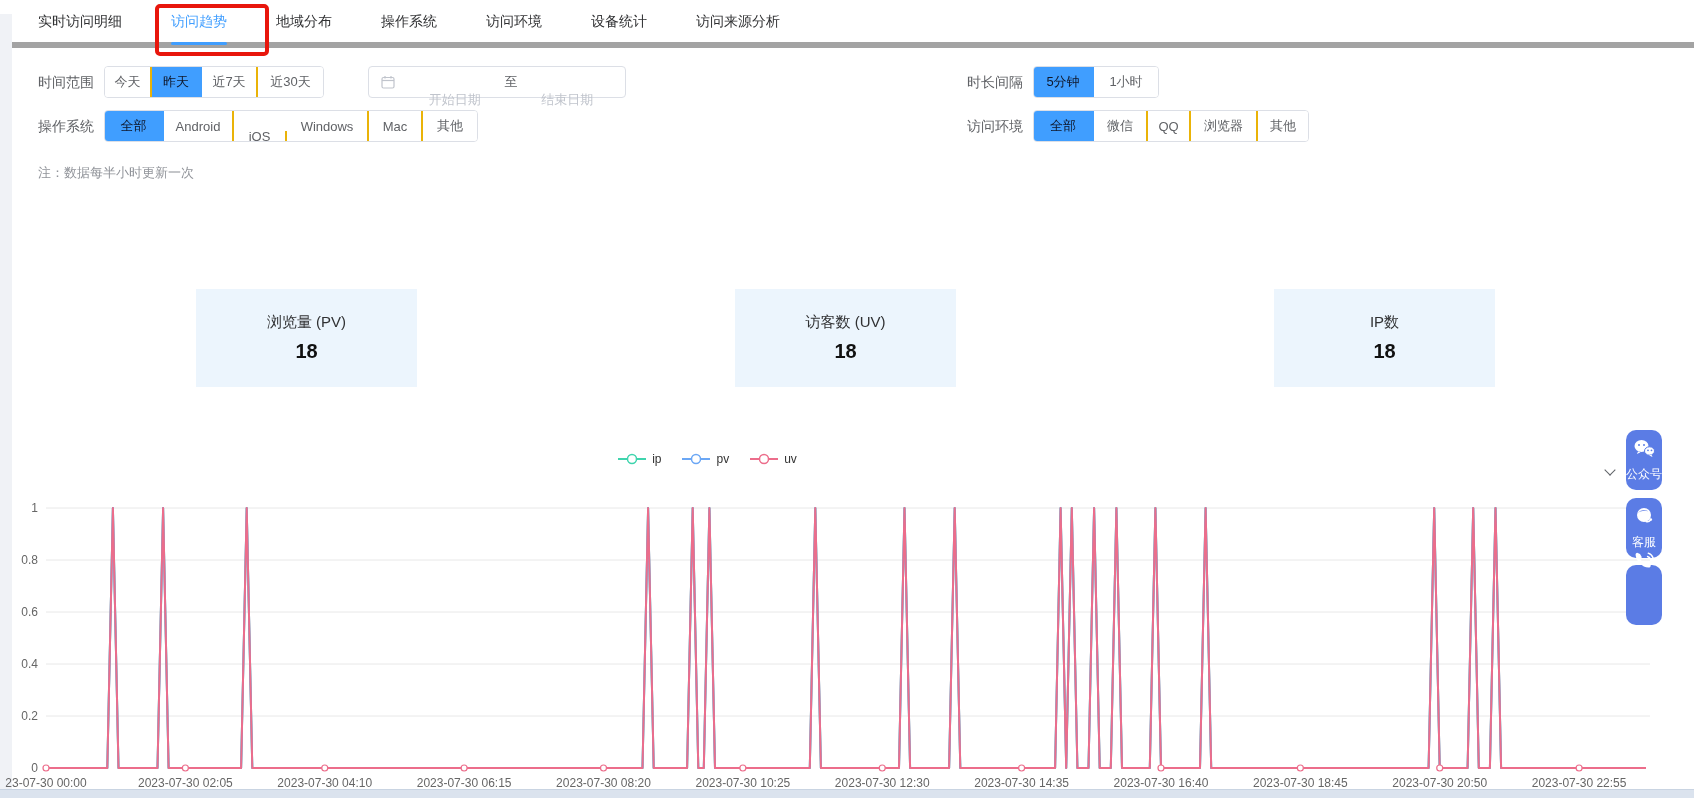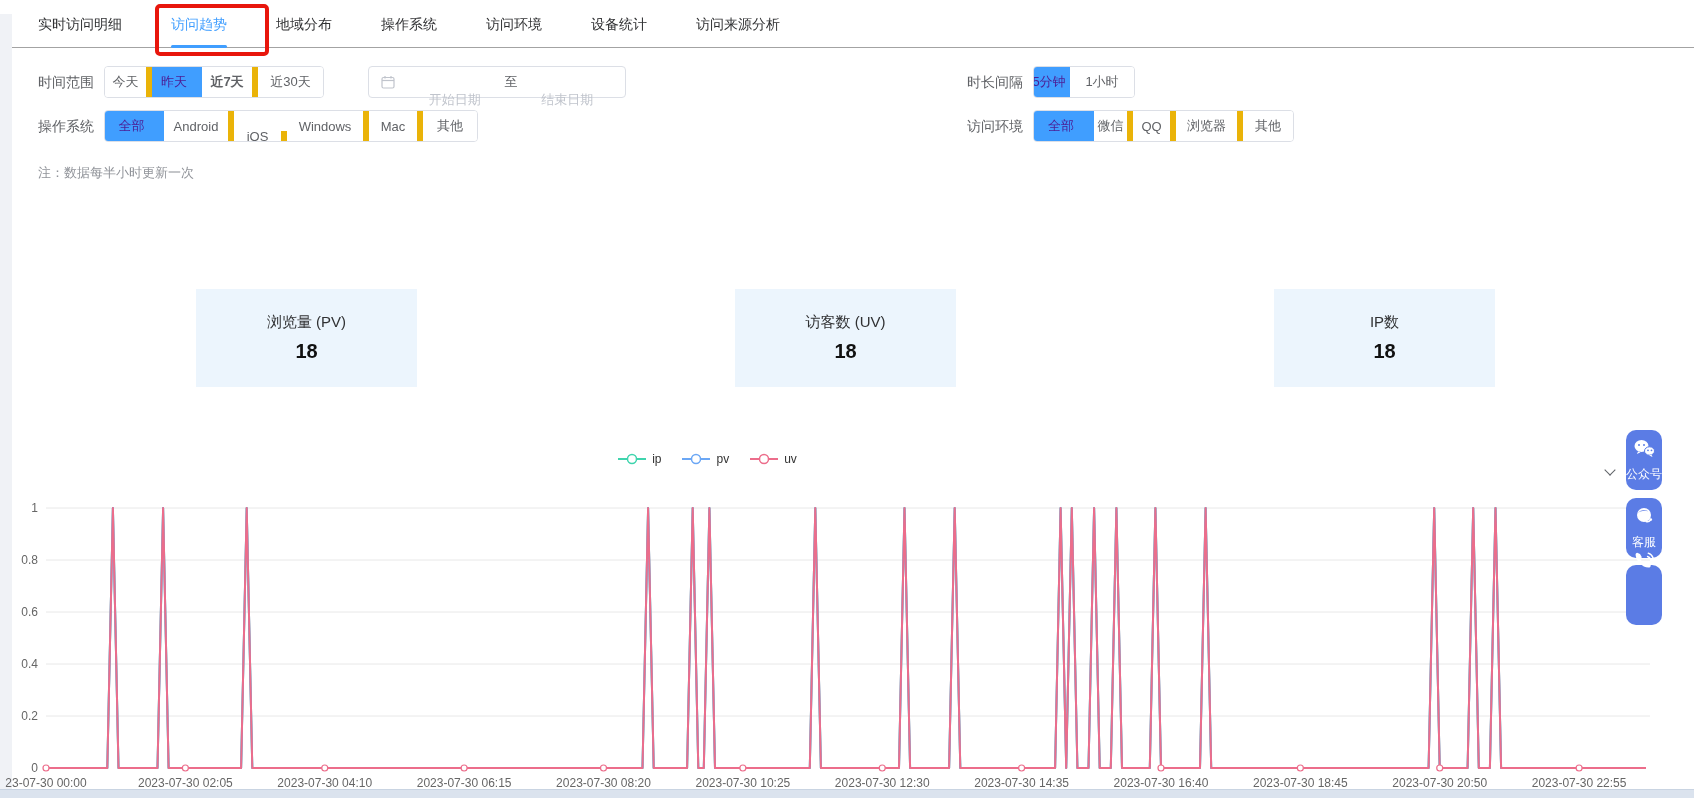--- a/index.html
+++ b/index.html
@@ -3,33 +3,33 @@
 <meta charset="utf-8">
 <style>
   html,body{margin:0;padding:0;}
   body{width:1694px;height:798px;position:relative;overflow:hidden;background:#fff;
        font-family:"Liberation Sans","DejaVu Sans",sans-serif;color:#303133;}
   .left-strip{position:absolute;left:0;top:14px;width:12px;height:776px;background:#f0f2f6;}
   .bottom-strip{position:absolute;left:0;top:789px;width:1694px;height:9px;background:#dbe3ee;border-top:1px solid #c9d4e2;box-sizing:border-box;}
 
   
   .tabbar{position:absolute;left:12px;top:0;right:0;height:48px;display:flex;align-items:center;
-          padding-left:26px;border-bottom:1px solid #a3a3a3;box-sizing:border-box;text-align:right;}
+          padding-left:26px;border-bottom:6px solid #a3a3a3;box-sizing:border-box;text-align:right;}
   .tab{font-size:14px;color:#303133;margin-right:49px;height:48px;line-height:48px;position:relative;cursor:pointer;white-space:nowrap;}
   .tab.active{color:#409eff;}
   .tab.active::after{content:"";position:absolute;left:0;right:0;bottom:0;height:3px;background:#409eff;border-radius:2px;}
   .annotation-box{position:absolute;left:155px;top:4px;width:106px;height:44px;border:4px solid #e8160c;border-radius:5px;pointer-events:none;z-index:9;}
 
   
   .flabel{position:absolute;font-size:14px;color:#606266;line-height:32px;white-space:nowrap;}
   .btn-group{position:absolute;display:flex;height:32px;border:1px solid #dcdfe6;border-radius:4px;overflow:hidden;background:#fff;box-sizing:border-box;}
   .fbtn{font-size:13px;color:#606266;display:flex;align-items:center;justify-content:center;
-        border-right:6px solid #eab308;background:#fff;cursor:pointer;box-sizing:border-box;white-space:nowrap;}
+        border-right:2px solid #eab308;background:#fff;cursor:pointer;box-sizing:border-box;white-space:nowrap;}
   .fbtn:last-child{border-right:none;}
-  .fbtn.active{background:#409eff;color:#4c1d95;border-color:#409eff;}
+  .fbtn.active{background:#409eff;color:#0f172a;border-color:#409eff;}
   .date-range{position:absolute;left:368px;top:66px;width:258px;height:32px;border:1px solid #dcdfe6;border-radius:4px;
               box-sizing:border-box;display:flex;align-items:center;padding:0 12px;font-size:13px;background:#fff;}
   .date-range .ph{color:#c0c4cc;flex:1;text-align:center;margin-top:36px;}
   .date-range .sep{color:#606266;padding:0 4px;}
   .note{position:absolute;left:38px;top:164px;font-size:13px;color:#909399;}
 
   
   .stat-card{position:absolute;top:289px;width:221px;height:98px;background:#ecf5fd;
              display:flex;flex-direction:column;align-items:center;justify-content:center;gap:8px;}
   .stat-card .t{font-size:15px;color:#303133;}
@@ -61,56 +61,56 @@
     <div class="tab">访问环境</div>
     <div class="tab">设备统计</div>
     <div class="tab">访问来源分析</div>
   </div>
 <div class="annotation-box"></div>
 
 <div class="flabel" style="left:38px;top:66px">时间范围</div>
 <div class="btn-group" style="left:104px;top:66px" id="g-time">
     <div class="fbtn" style="width: 47px;">今天</div>
     <div class="fbtn active" style="width: 50px;">昨天</div>
-    <div class="fbtn" style="width: 56px; font-weight: bold;">近7天</div>
+    <div class="fbtn" style="width: 56px;">近7天</div>
     <div class="fbtn" style="width: 65px;">近30天</div>
   </div>
 
 <div class="date-range">
   <svg width="14" height="14" viewBox="0 0 14 14" style="margin-right:14px">
     <rect x="1" y="2.5" width="12" height="10.5" rx="1.5" fill="none" stroke="#c0c4cc" stroke-width="1.2"></rect>
     <line x1="1" y1="5.5" x2="13" y2="5.5" stroke="#c0c4cc" stroke-width="1.2"></line>
     <line x1="4" y1="1" x2="4" y2="3.5" stroke="#c0c4cc" stroke-width="1.2"></line>
     <line x1="10" y1="1" x2="10" y2="3.5" stroke="#c0c4cc" stroke-width="1.2"></line>
   </svg>
   <span class="ph">开始日期</span>
   <span class="sep">至</span>
   <span class="ph">结束日期</span>
 </div>
 
 <div class="flabel" style="left:967px;top:66px">时长间隔</div>
 <div class="btn-group" style="left:1033px;top:66px" id="g-interval">
-    <div class="fbtn active" style="width: 36px;">5分钟</div>
+    <div class="fbtn active" style="width: 60px;">5分钟</div>
     <div class="fbtn" style="width: 64px;">1小时</div>
   </div>
 
 <div class="flabel" style="left:38px;top:110px">操作系统</div>
 <div class="btn-group" style="left:104px;top:110px" id="g-os">
     <div class="fbtn active" style="width: 59px;">全部</div>
     <div class="fbtn" style="width: 70px;">Android</div>
     <div class="fbtn" style="width: 53px; margin-top: 20px;">iOS</div>
     <div class="fbtn" style="width: 82px;">Windows</div>
     <div class="fbtn" style="width: 54px;">Mac</div>
     <div class="fbtn" style="width: 54px;">其他</div>
   </div>
 
 <div class="flabel" style="left:967px;top:110px">访问环境</div>
 <div class="btn-group" style="left:1033px;top:110px" id="g-env">
     <div class="fbtn active" style="width: 60px;">全部</div>
-    <div class="fbtn" style="width: 39px;">微信</div>
+    <div class="fbtn" style="width: 54px;">微信</div>
     <div class="fbtn" style="width: 43px;">QQ</div>
     <div class="fbtn" style="width: 67px;">浏览器</div>
     <div class="fbtn" style="width: 50px;">其他</div>
   </div>
 
 <div class="note">注：数据每半小时更新一次</div>
 
 <div id="cards">
     <div class="stat-card" style="left: 196px;">
       <div class="t">浏览量 (PV)</div>

